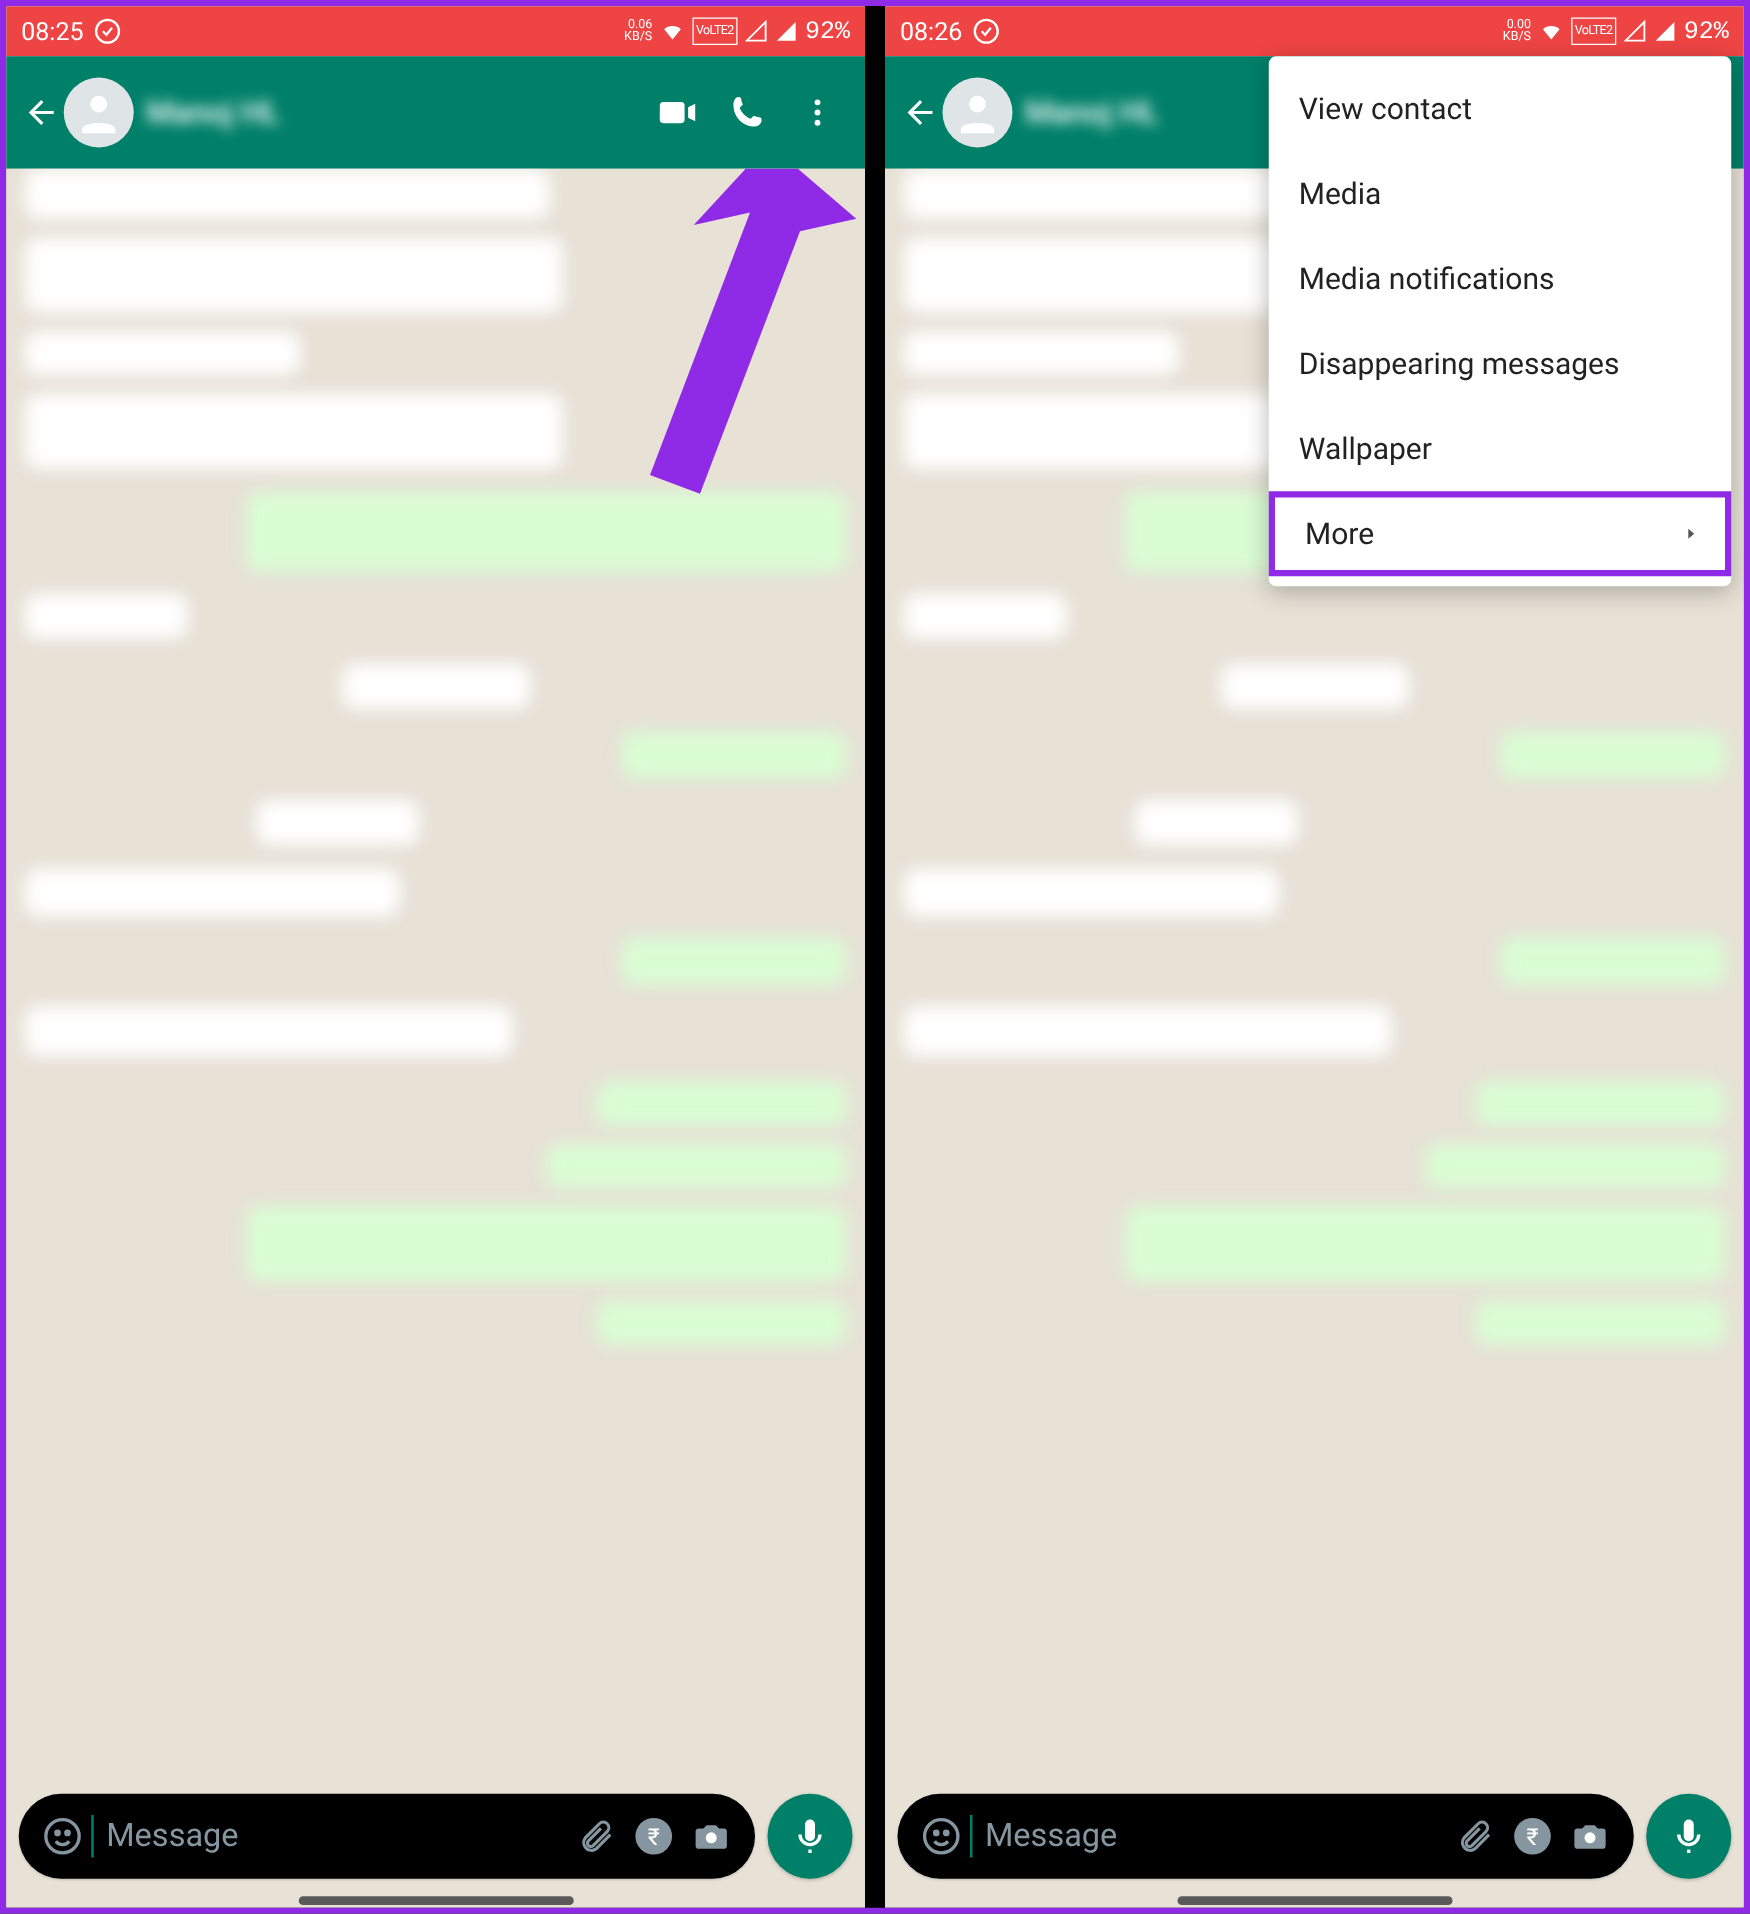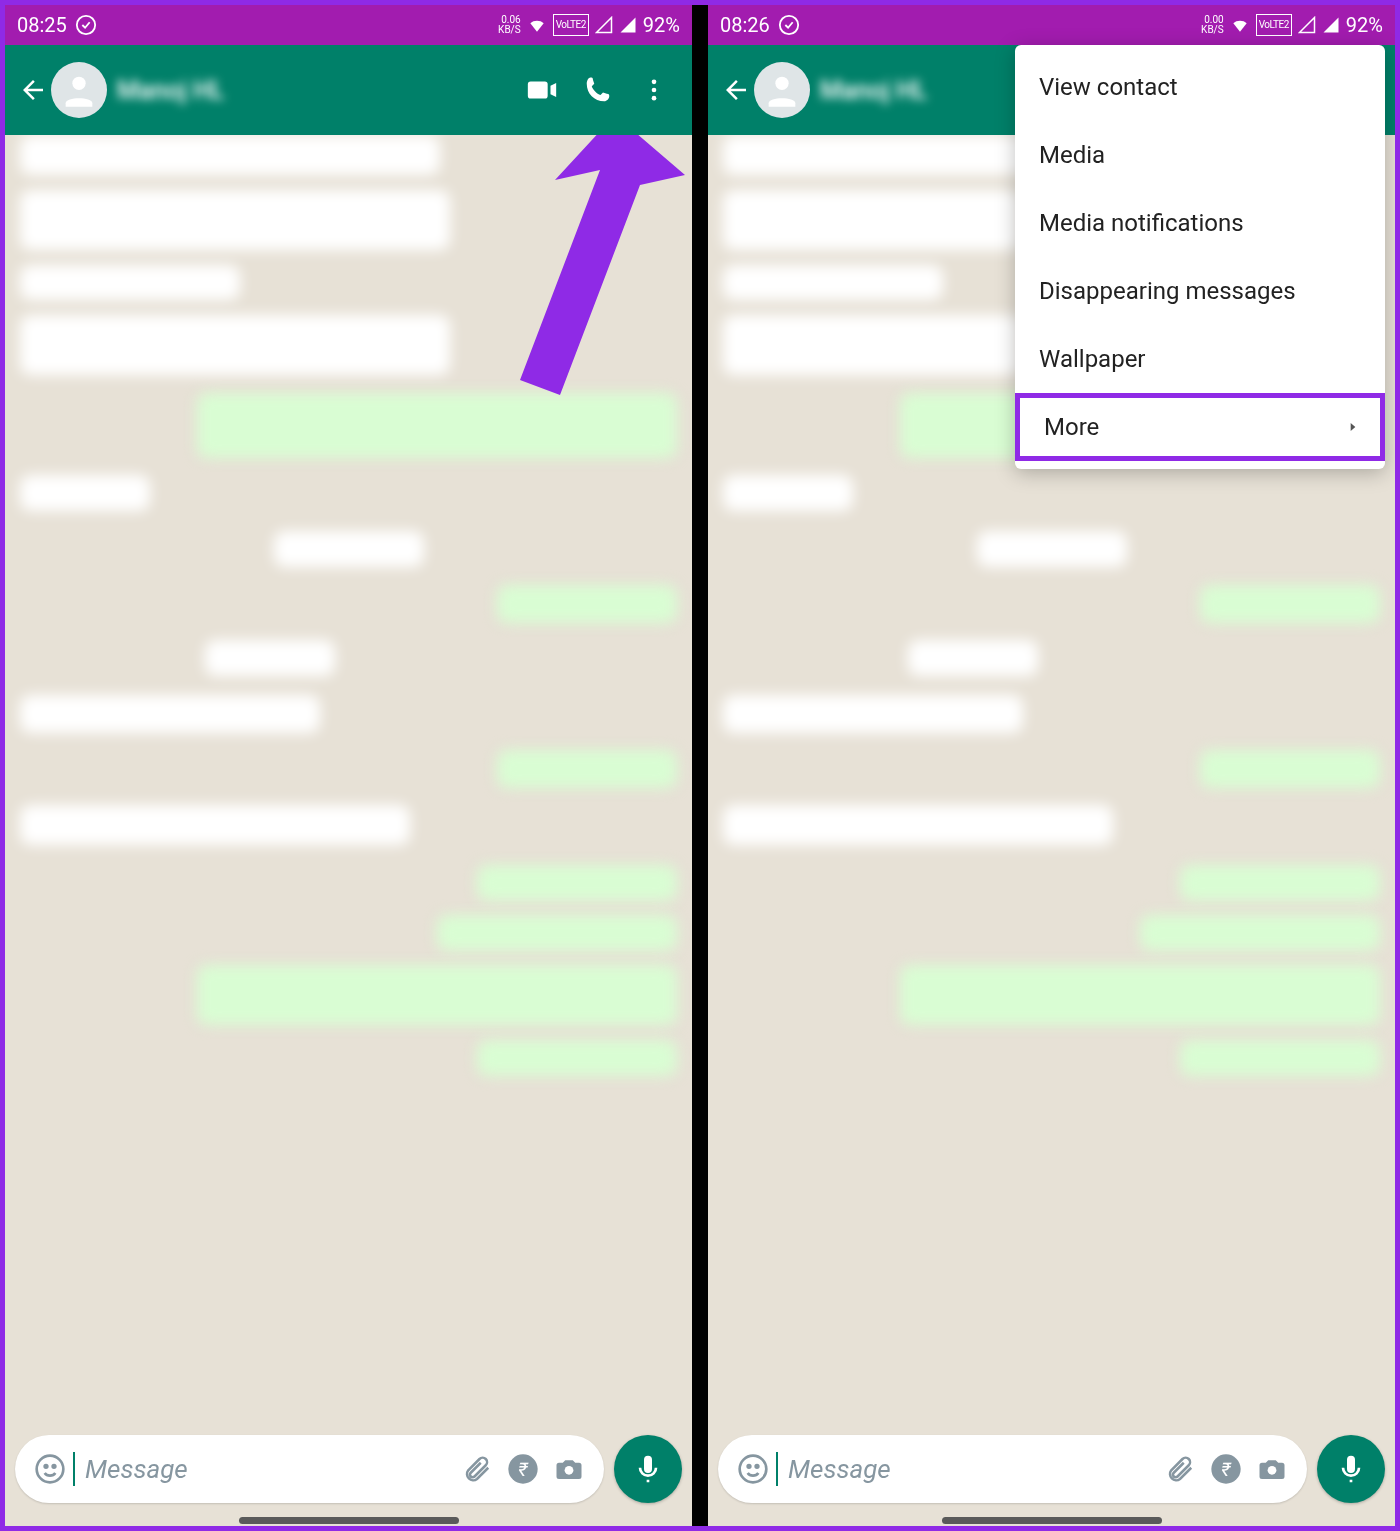--- a/index.html
+++ b/index.html
@@ -17,30 +17,30 @@
     flex: 1;
     position: relative;
     background: #e7e1d6;
     overflow: hidden;
     display: flex;
     flex-direction: column;
   }
   
   .statusbar {
     height: 40px;
-    background: #a21caf;
+    background: #ef4444;
     color: #fff;
     display: flex;
     align-items: center;
     padding: 0 12px;
     font-size: 20px;
     gap: 8px;
   }
   .statusbar .sb-right { margin-left: auto; display:flex; align-items:center; gap:6px; font-size:18px;}
-  .statusbar .pct { font-size: 20px; }
+  .statusbar .pct { font-size: 20px; font-family: Liberation Mono, monospace; }
   .lte-box { border:1px solid #fff; font-size:10px; line-height:1; padding:5px 2px; letter-spacing:-0.5px;}
   .kbs { font-size:10px; line-height:1; text-align:right;}
   
   .toolbar {
     height: 90px;
     background: #008069;
     color: #fff;
     display: flex;
     align-items: center;
     padding: 0 10px 0 10px;
@@ -82,29 +82,28 @@
     position:absolute;
     bottom: 22px; left: 10px; right: 10px;
     height: 70px;
     display:flex;
     gap: 10px;
     align-items:center;
   }
   .msg-input {
     flex:1;
     height: 68px;
-    background: #ffffff;
+    background: #000000;
     border-radius: 40px;
     display:flex;
     align-items:center;
     padding: 0 12px;
     box-shadow: 0 1px 2px rgba(0,0,0,0.15);
     color: #8696a0;
     font-size: 26px;
-    font-style: italic;
   }
   .msg-input .ph { flex:1; margin-left: 8px;}
   .msg-input .cursor {
     width: 2px; height: 34px; background: #008069; margin-right:2px;
   }
   .in-icon {
     width: 46px; height: 46px; display:flex; align-items:center; justify-content:center;
     color: #8696a0;
   }
   .mic-btn {

